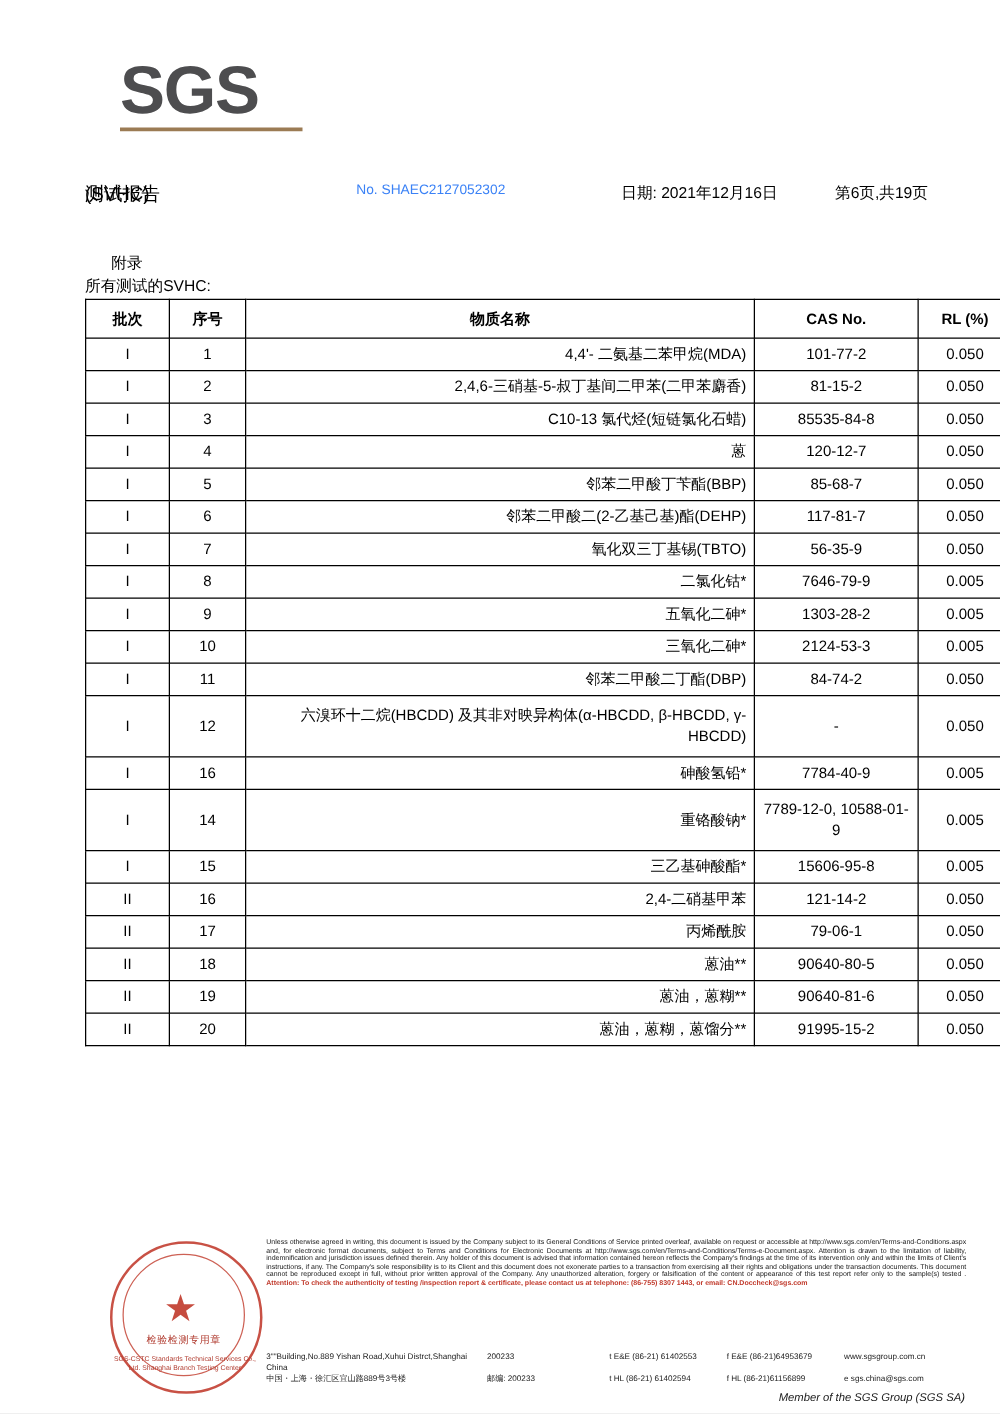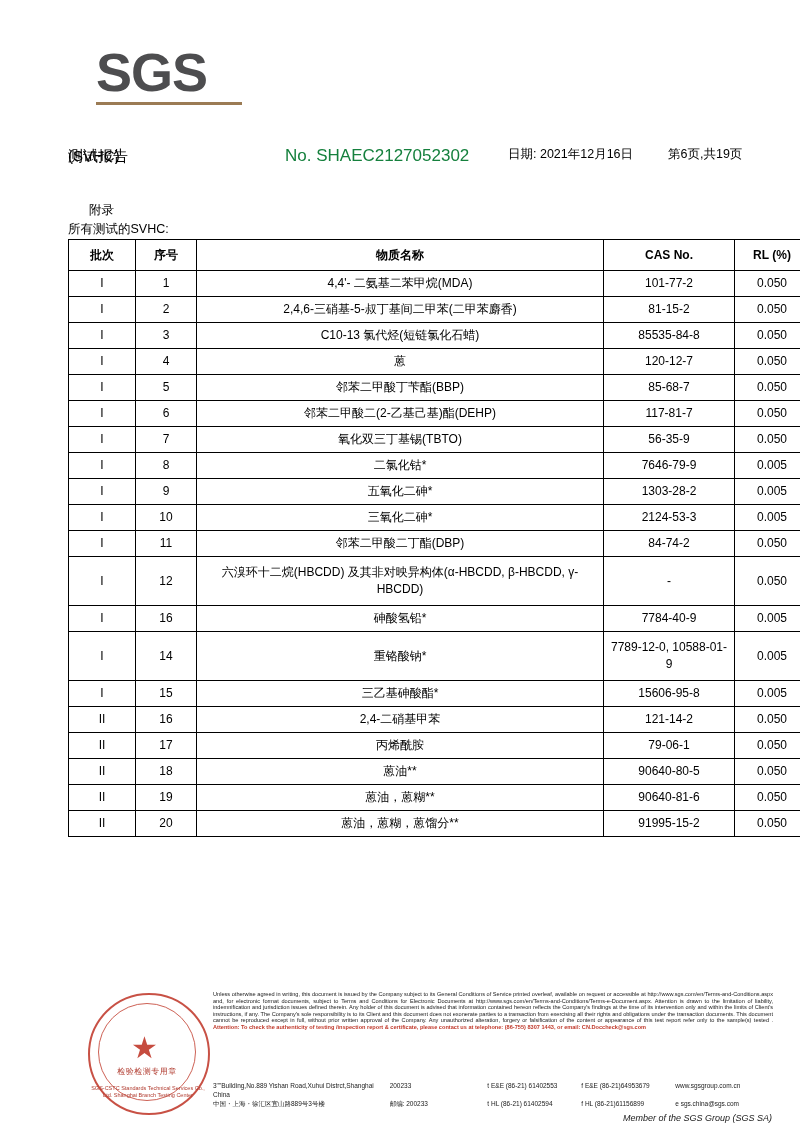--- a/index.html
+++ b/index.html
@@ -58,26 +58,26 @@
     position: absolute;
     left: 0;
     top: 0;
     width: 680px;
     height: 24px;
   }
   .meta-no {
     position: absolute;
     left: 217px;
     top: 2px;
-    font-size: 17px;
-    color: #15803d;
+    font-size: 11px;
+    color: #3b82f6;
   }
   .meta-date {
     position: absolute;
-    left: 440px;
+    left: 429px;
     top: 2px;
     font-size: 12.5px;
     color: #000;
   }
   .meta-page {
     position: absolute;
     left: 600px;
     top: 2px;
     font-size: 12.5px;
     color: #000;
@@ -117,21 +117,21 @@
     line-height: 17px;
     font-family: "Liberation Sans", sans-serif;
   }
   .svhc-table th {
     font-weight: bold;
     text-align: center;
     height: 22px;
   }
   .col-batch { width: 54px; text-align: center; margin-top: 12px; }
   .col-no    { width: 48px; text-align: center; }
-  .col-name  { width: 394px; text-align: center; }
+  .col-name  { width: 394px; text-align: right; }
   .col-cas   { width: 118px; text-align: center; }
   .col-rl    { width: 62px;  text-align: center; }
   .svhc-table td.c { text-align: center; }
   .row-tall td { height: 40px; vertical-align: middle; }
   
   .footer {
     position: absolute;
     left: 0;
     top: 985px;
     width: 800px;

